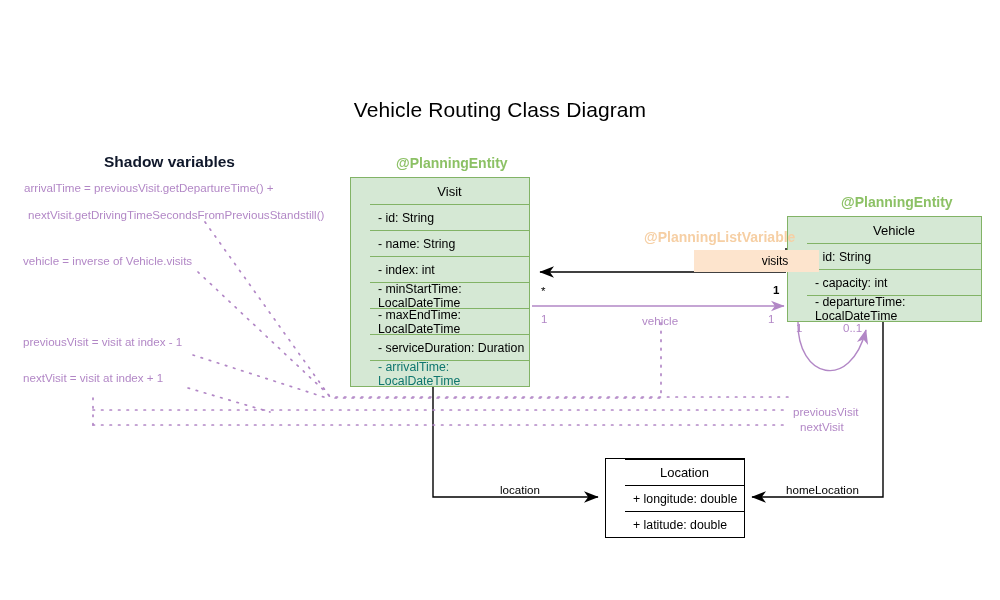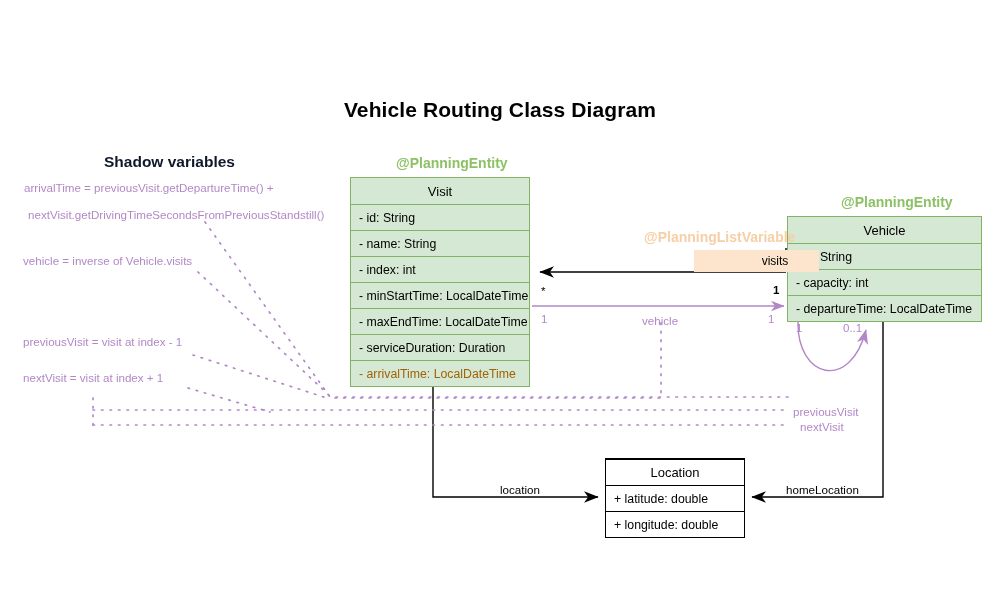--- a/index.html
+++ b/index.html
@@ -11,41 +11,42 @@
     position:relative;
   }
   #canvas{position:absolute;left:0;top:0;width:1000px;height:600px;}
   svg.layer{position:absolute;left:0;top:0;width:1000px;height:600px;pointer-events:none;}
 
   .abs{position:absolute;}
 
   .diagram-title{
     left:0;top:98px;width:1000px;
     text-align:center;
-    font-size:21px;font-weight:bold;color:#000000;
+    font-size:21px;font-weight:normal;color:#000000;
     letter-spacing:.1px;
   }
 
   
   .umlbox{border:1px solid #82b366;background:#d5e8d4;box-sizing:border-box;}
   .umlbox.plain{border:1px solid #000000;background:#ffffff;}
   .umlrow{
     box-sizing:border-box;
     font-size:12.3px;color:#000000;
     display:flex;align-items:center;
     padding-left:8px;
     border-top:1px solid #82b366;
     height:26px;
+    margin-left:19px;
   }
   .umlbox.plain .umlrow{border-top:1px solid #000000;}
   .umlrow.head{
     justify-content:center;padding-left:0;border-top:none;
     font-size:13px;
   }
-  .umlrow.shadow{color:#a16207;}
+  .umlrow.shadow{color:#0f766e;}
 
   
   .stereo{
     font-size:14px;font-weight:bold;
     white-space:nowrap;
     margin-left:16px;
   }
   .stereo.entity{color:#8cc165;}
   .stereo.listvar{color:#f6cfa4;}
 
@@ -153,22 +154,22 @@
 
   <div class="abs umlbox" style="left:787px;top:216px;width:195px;">
     <div class="umlrow head">Vehicle</div>
     <div class="umlrow">- id: String</div>
     <div class="umlrow">- capacity: int</div>
     <div class="umlrow">- departureTime: LocalDateTime</div>
   </div>
 
   <div class="abs umlbox plain" style="left:605px;top:458px;width:140px;">
     <div class="umlrow head">Location</div>
+    <div class="umlrow">+ longitude: double</div>
     <div class="umlrow">+ latitude: double</div>
-    <div class="umlrow">+ longitude: double</div>
   </div>
 
   <div class="abs stereo listvar" style="left:628px;top:229px;">@PlanningListVariable</div>
 
   <div class="abs badge" style="left:694px;top:250px;width:88px;padding-left:37px;">visits</div>
 
   <div class="abs mult" style="left:541px;top:285px;">*</div>
   <div class="abs mult" style="left:773px;top:284px;font-weight:bold;">1</div>
 
   <div class="abs elabel purple" style="left:642px;top:314px;">vehicle</div>

